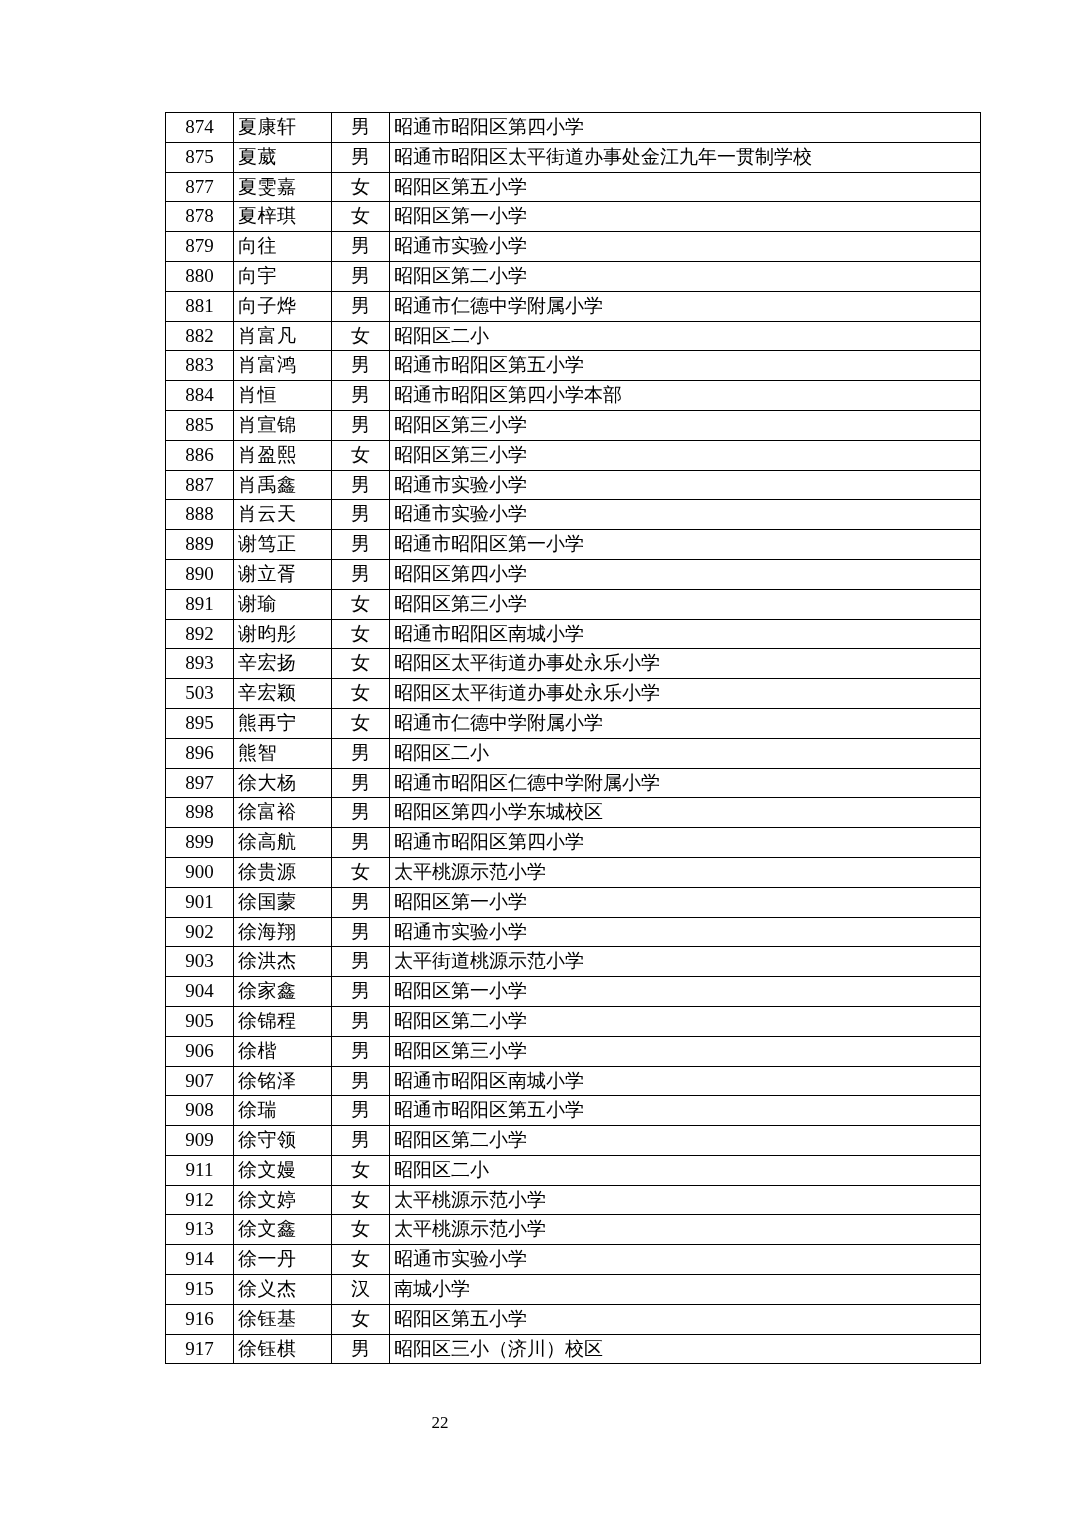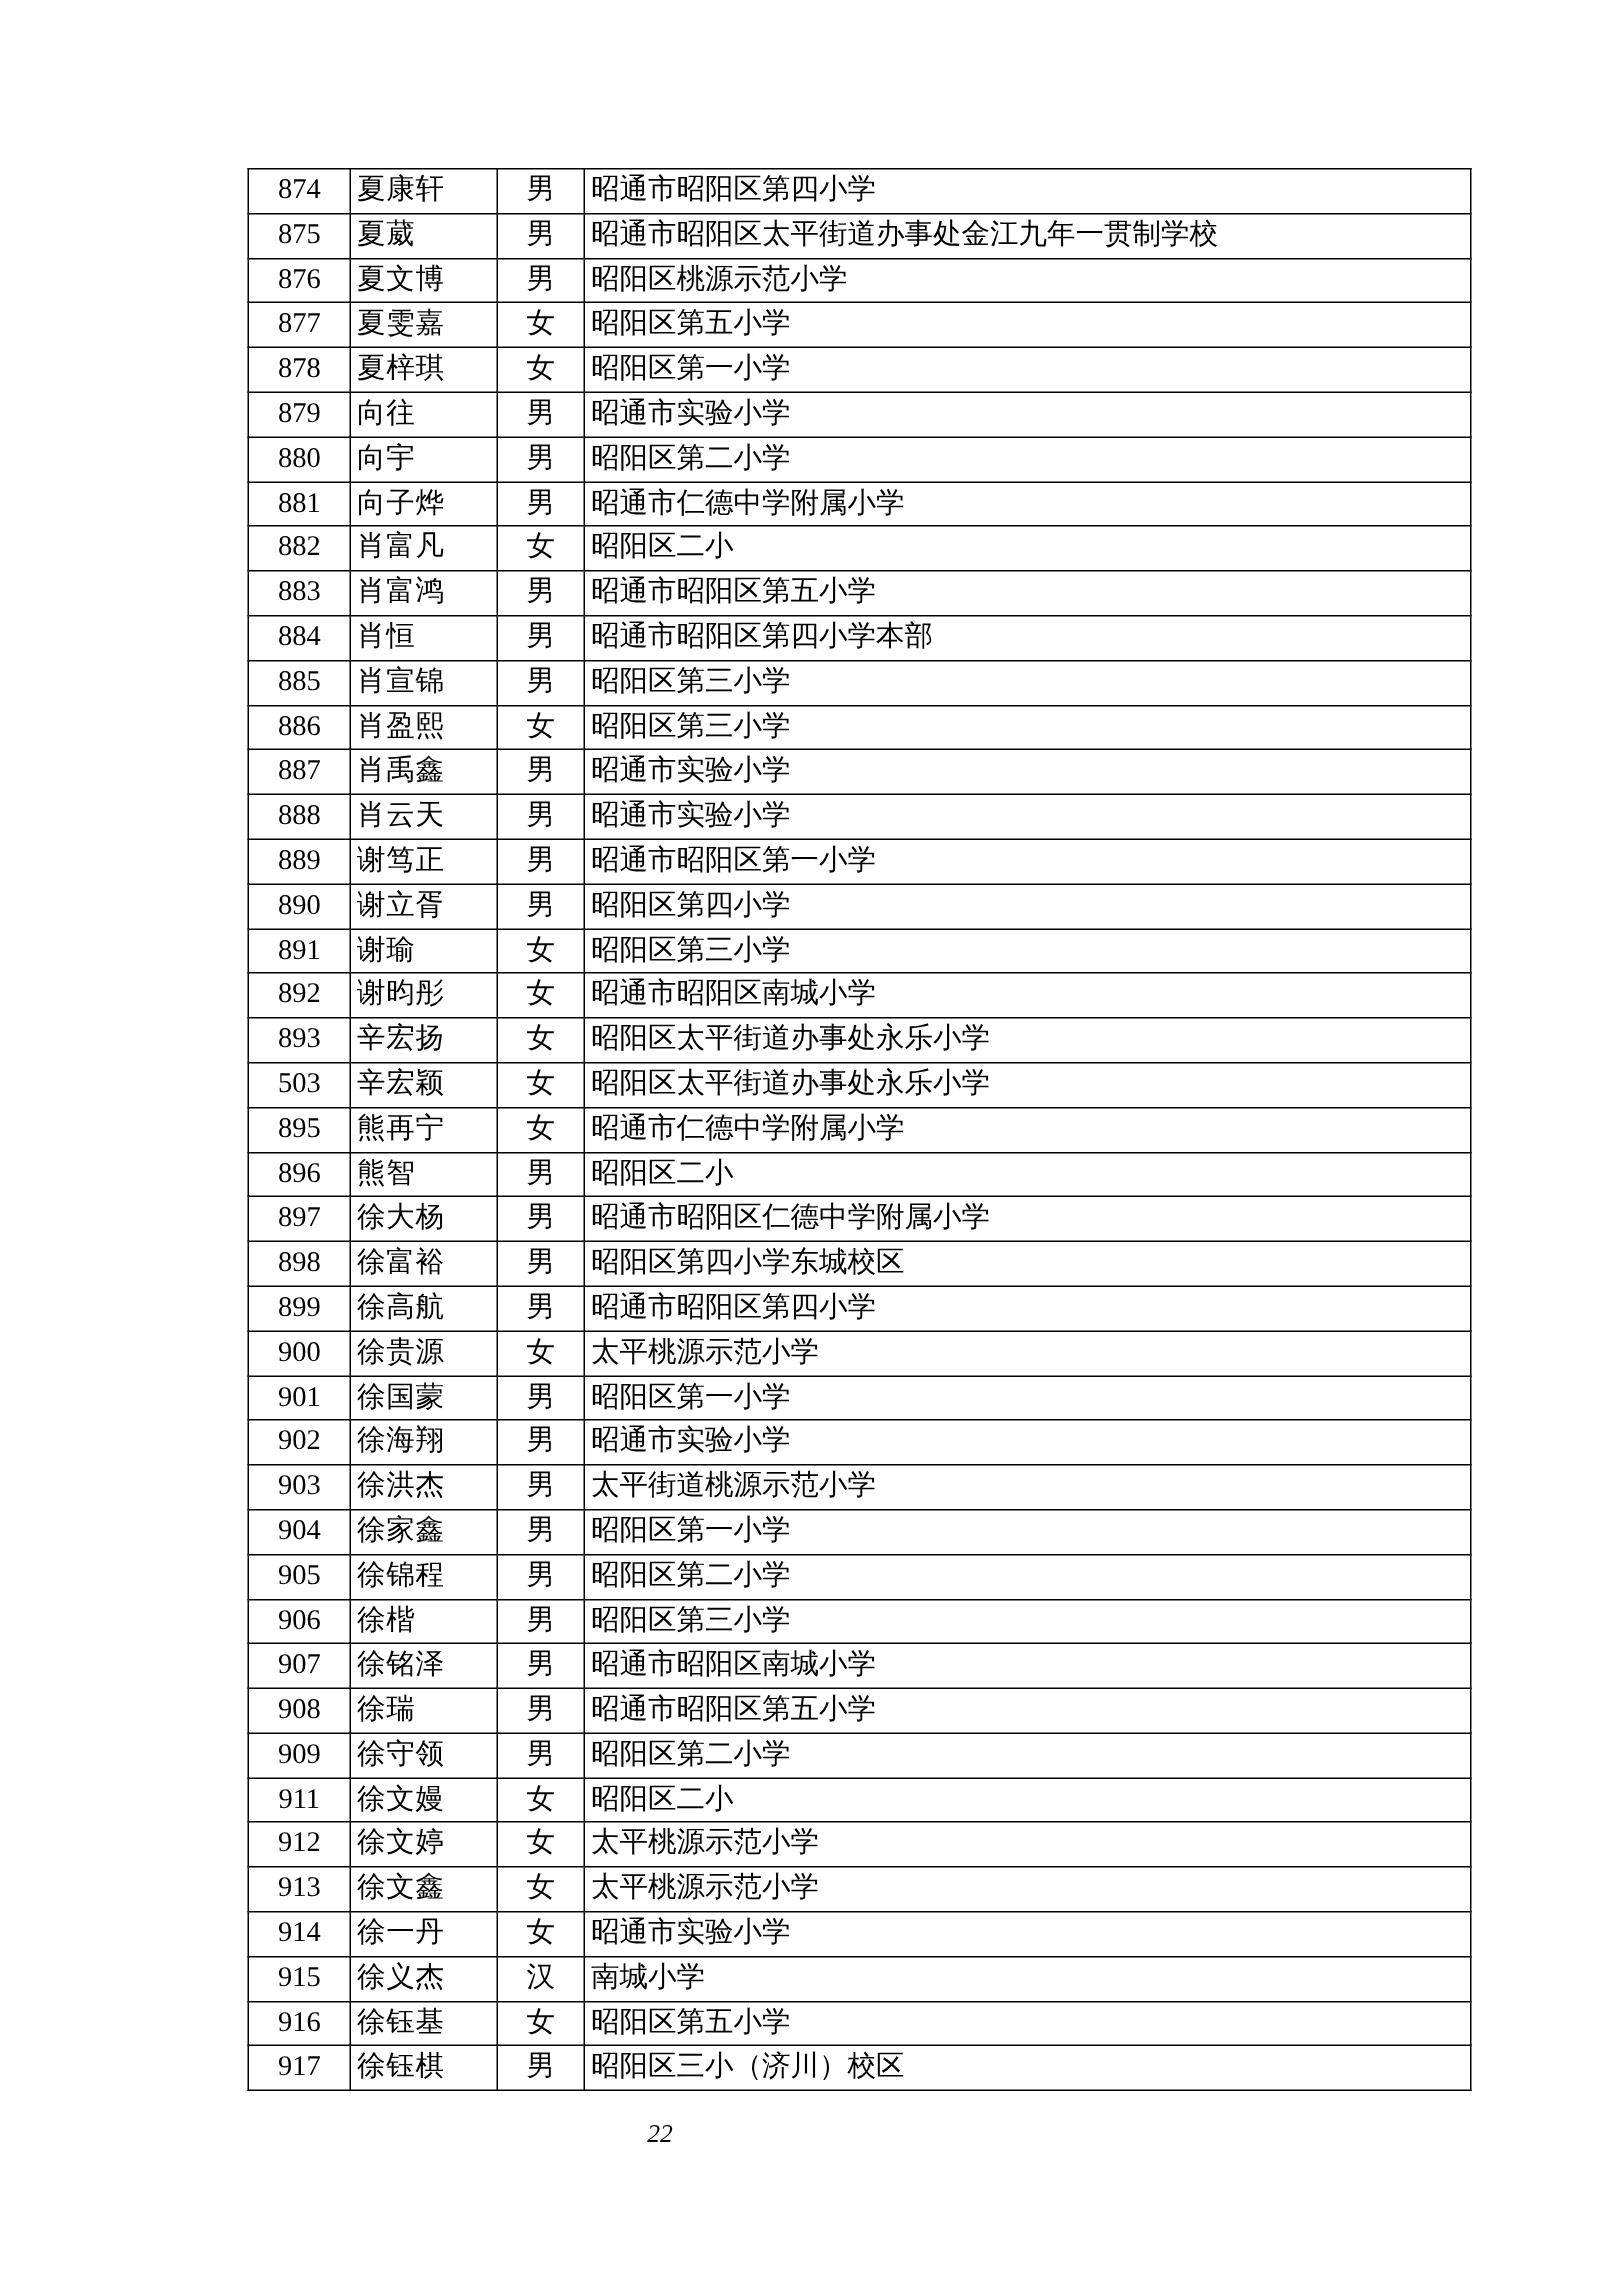--- a/index.html
+++ b/index.html
@@ -54,21 +54,20 @@
     margin-top: 13px;
   }
   .page-number {
     position: absolute;
     left: 0;
     right: 0;
     top: 1413px;
     text-align: center;
     font-size: 17px;
     font-family: "Liberation Serif", "DejaVu Serif", serif;
-    font-style: italic;
   }
 </style>
 </head>
 <body>
 
 <div class="page">
   <table class="roster">
     <colgroup>
       <col class="c-id">
       <col class="c-name">
@@ -82,26 +81,20 @@
           <td class="sex">男</td>
           <td class="school">昭通市昭阳区第四小学</td>
         </tr>
         <tr>
           <td class="id">875</td>
           <td class="name">夏葳</td>
           <td class="sex">男</td>
           <td class="school">昭通市昭阳区太平街道办事处金江九年一贯制学校</td>
         </tr>
         <tr>
-          <td class="id">876</td>
-          <td class="name">夏文博</td>
-          <td class="sex">男</td>
-          <td class="school">昭阳区桃源示范小学</td>
-        </tr>
-        <tr>
           <td class="id">877</td>
           <td class="name">夏雯嘉</td>
           <td class="sex">女</td>
           <td class="school">昭阳区第五小学</td>
         </tr>
         <tr>
           <td class="id">878</td>
           <td class="name">夏梓琪</td>
           <td class="sex">女</td>
           <td class="school">昭阳区第一小学</td>

